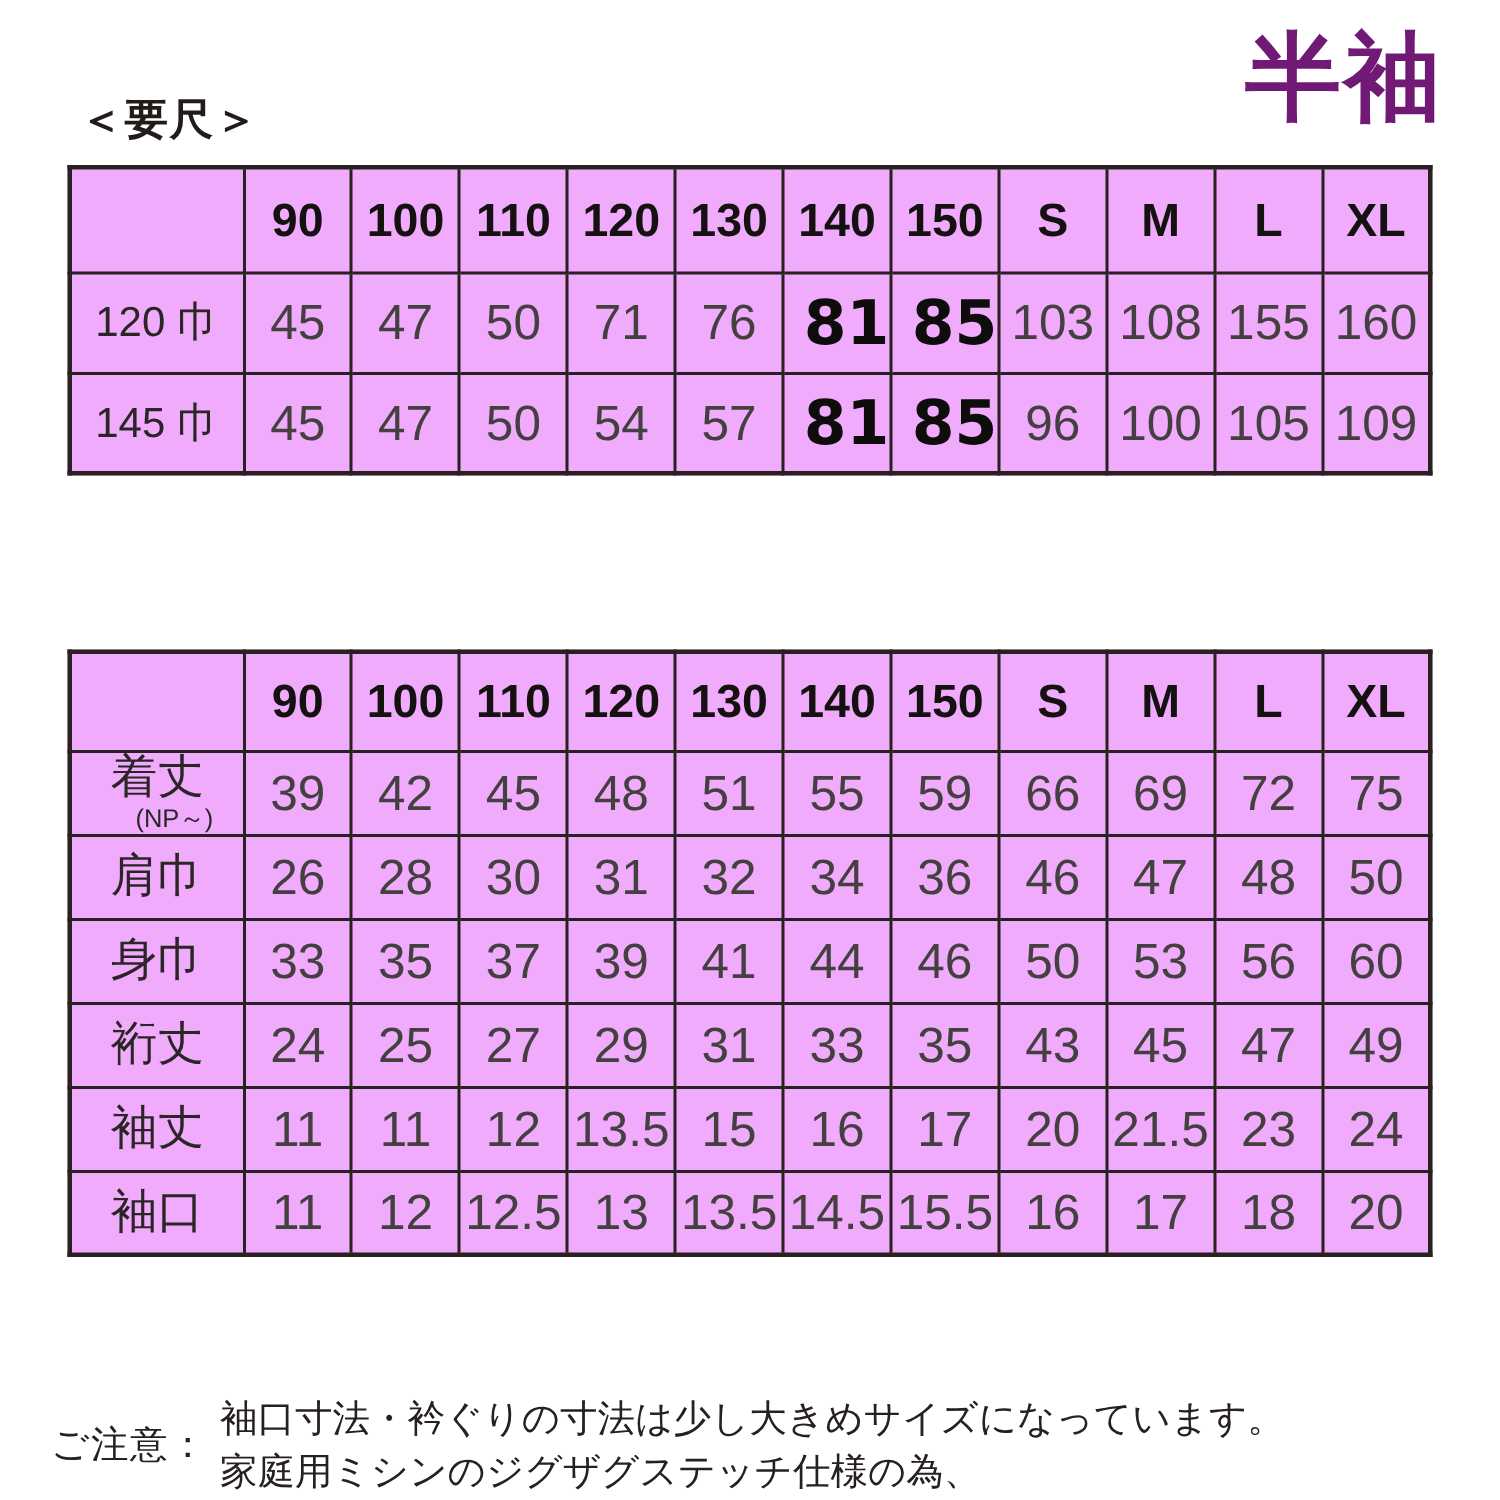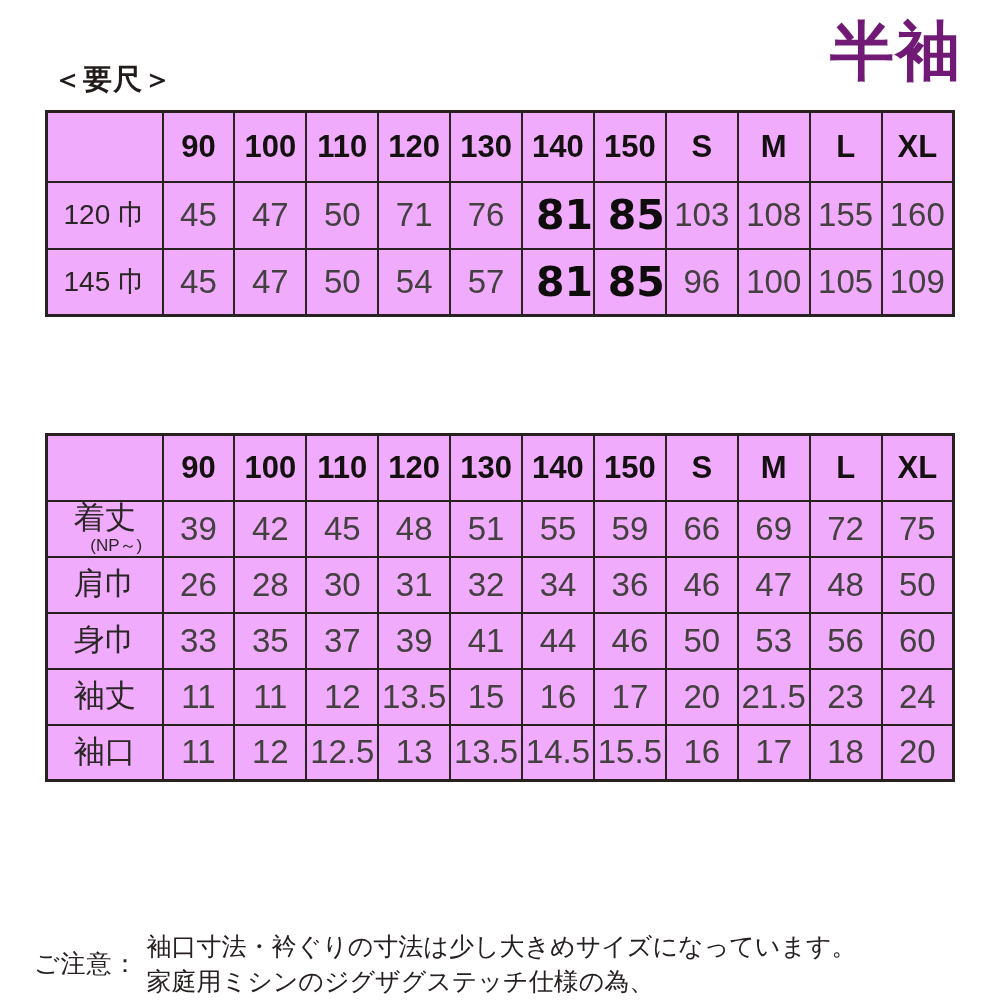--- a/index.html
+++ b/index.html
@@ -216,20 +216,34 @@
           <td>39</td>
           <td>41</td>
           <td>44</td>
           <td>46</td>
           <td>50</td>
           <td>53</td>
           <td>56</td>
           <td>60</td>
         </tr>
         <tr>
+          <th class="rowlabel"><span>裄丈</span></th>
+          <td>24</td>
+          <td>25</td>
+          <td>27</td>
+          <td>29</td>
+          <td>31</td>
+          <td>33</td>
+          <td>35</td>
+          <td>43</td>
+          <td>45</td>
+          <td>47</td>
+          <td>49</td>
+        </tr>
+        <tr>
           <th class="rowlabel"><span>袖丈</span></th>
           <td>11</td>
           <td>11</td>
           <td>12</td>
           <td>13.5</td>
           <td>15</td>
           <td>16</td>
           <td>17</td>
           <td>20</td>
           <td>21.5</td>

